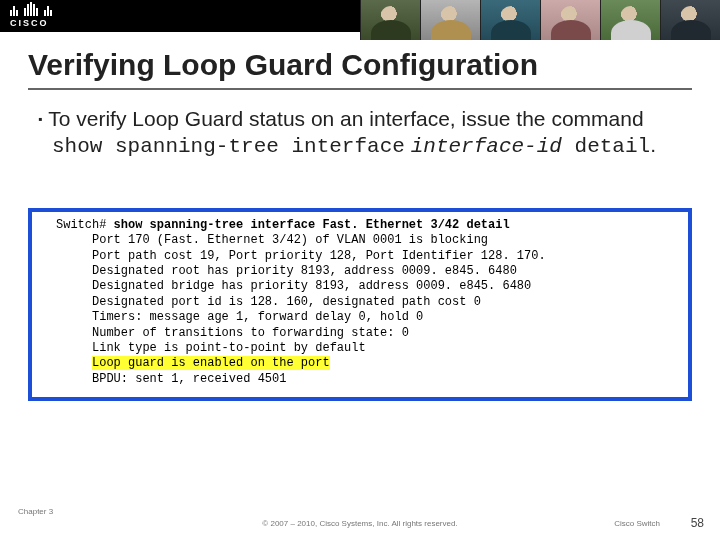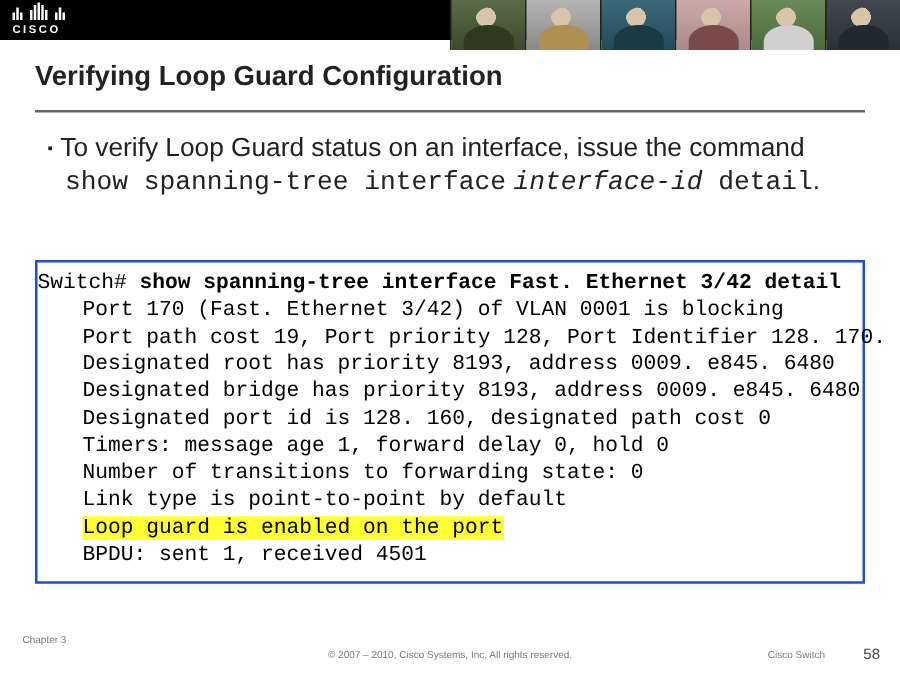--- a/index.html
+++ b/index.html
@@ -15,29 +15,29 @@
   .photo { width: 60px; height: 40px; background: #555; border-left: 1px solid #222; position: relative; overflow: hidden; }
   .photo::before { content: ""; position: absolute; width: 22px; height: 22px; background: radial-gradient(circle at 40% 35%, #d8c4a8 0 40%, rgba(0,0,0,0) 41%); border-radius: 50%; top: 6px; left: 50%; transform: translateX(-50%); }
   .photo::after { content: ""; position: absolute; bottom: -6px; left: 50%; transform: translateX(-50%); width: 40px; height: 26px; border-radius: 50% 50% 0 0; }
   .p1 { background: linear-gradient(#5a6a4a,#3a4a2a); } .p1::after { background:#2d3a20; }
   .p2 { background: linear-gradient(#b5b5b5,#888); }    .p2::after { background:#b09050; }
   .p3 { background: linear-gradient(#3a6a7a,#244a58); } .p3::after { background:#1a3a46; }
   .p4 { background: linear-gradient(#caa,#a88); }       .p4::after { background:#7a4a4a; }
   .p5 { background: linear-gradient(#6a8a5a,#4a6a3a); } .p5::after { background:#d0d0d0; }
   .p6 { background: linear-gradient(#404850,#283038); } .p6::after { background:#202830; }
 
-  .title { position: absolute; top: 48px; left: 28px; font-size: 22px; font-weight: bold; color: #222; }
+  .title { position: absolute; top: 48px; left: 28px; font-size: 30px; font-weight: bold; color: #222; }
   .rule  { position: absolute; top: 88px; left: 28px; width: 664px; height: 2px; background: #666; }
 
   .bullets { position: absolute; top: 106px; left: 38px; width: 640px; font-size: 21px; color: #222; line-height: 1.25; }
   .bullets li { list-style: none; text-indent: -14px; padding-left: 14px; margin-bottom: 10px; }
   .sq { font-size: 12px; position: relative; top: -3px; margin-right: 6px; }
   .codei { font-family: "Courier New", Courier, monospace; }
 
-  .codebox { position: absolute; top: 208px; left: 28px; width: 664px; border: 2px solid #1d4ed8; padding: 6px 0 10px; font-family: "Courier New", Courier, monospace; font-size: 17px; line-height: 1.28; white-space: pre; color: #000; }
+  .codebox { position: absolute; top: 208px; left: 28px; width: 664px; border: 4px solid #1d4ed8; padding: 6px 24px 10px; font-family: "Courier New", Courier, monospace; font-size: 12px; line-height: 1.28; white-space: pre; color: #000; }
   .codebox b { font-weight: bold; }
   .hl { background: #ffff33; display: inline; }
   .indent { margin-left: 36px; display: inline-block; }
 
   .footer { position: absolute; bottom: 12px; left: 0; width: 720px; font-size: 8px; color: #777; }
   .chapter { position: absolute; left: 18px; bottom: 12px; }
   .copy    { position: absolute; left: 50%; transform: translateX(-50%); bottom: 0; }
   .pub     { position: absolute; right: 60px; bottom: 0; }
   .pagenum { position: absolute; right: 16px; bottom: 10px; font-size: 12px; color: #444; margin-top: 24px; }
 </style>

